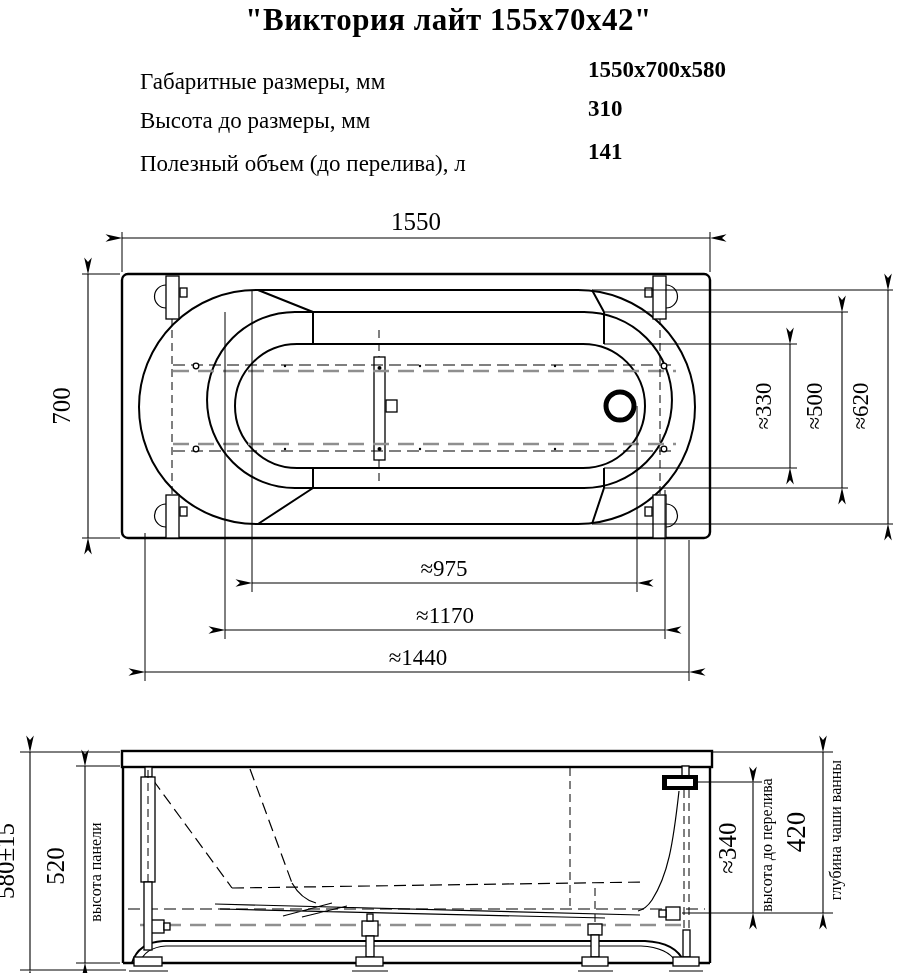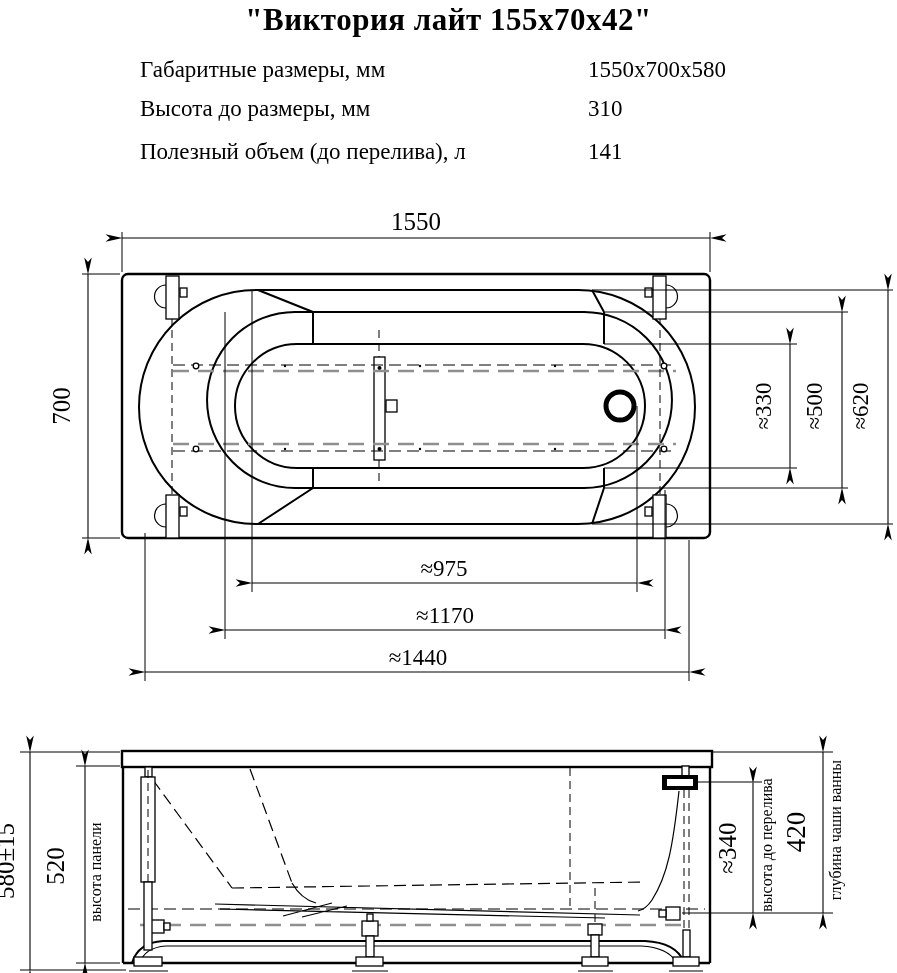--- a/index.html
+++ b/index.html
@@ -4,22 +4,22 @@
 <style>
   html,body{margin:0;padding:0;}
   body{
     width:897px;height:973px;position:relative;background:#ffffff;
     font-family:"Liberation Serif",serif;color:#000;overflow:hidden;
   }
   .title{
     position:absolute;top:2px;left:0;width:897px;text-align:center;
     font-size:31px;font-weight:bold;letter-spacing:.5px;
   }
-  .spec-label{position:absolute;left:140px;font-size:23px;white-space:nowrap;}
-  .spec-value{position:absolute;left:588px;font-size:23px;white-space:nowrap;}
+  .spec-label{position:absolute;left:140px;font-size:23px;white-space:nowrap;margin-top:12px;}
+  .spec-value{position:absolute;left:588px;font-size:23px;white-space:nowrap;font-weight:bold;}
   .r1{top:57px}.r2{top:96px}.r3{top:139px}
   svg{position:absolute;top:0;left:0;}
   .thick{stroke:#000;stroke-width:2.4;fill:none;}
   .med{stroke:#000;stroke-width:2;fill:none;}
   .thin{stroke:#000;stroke-width:1.2;fill:none;}
   .ext{stroke:#000;stroke-width:1;fill:none;}
   .dim{stroke:#000;stroke-width:1.1;fill:none;}
   .dash{stroke:#000;stroke-width:1.2;fill:none;stroke-dasharray:12 6;}
   .dashsm{stroke:#000;stroke-width:1;fill:none;stroke-dasharray:8 5;}
   .gdash{stroke:#8f8f8f;stroke-width:2.3;fill:none;stroke-dasharray:16 9;}

